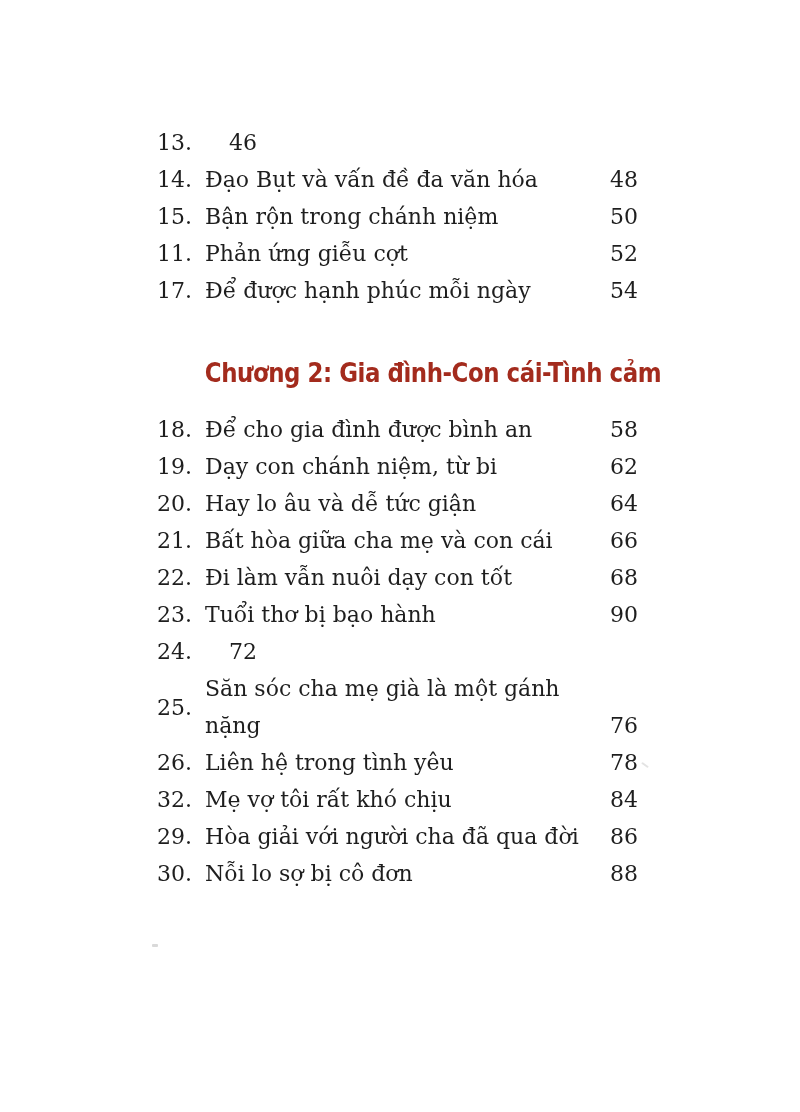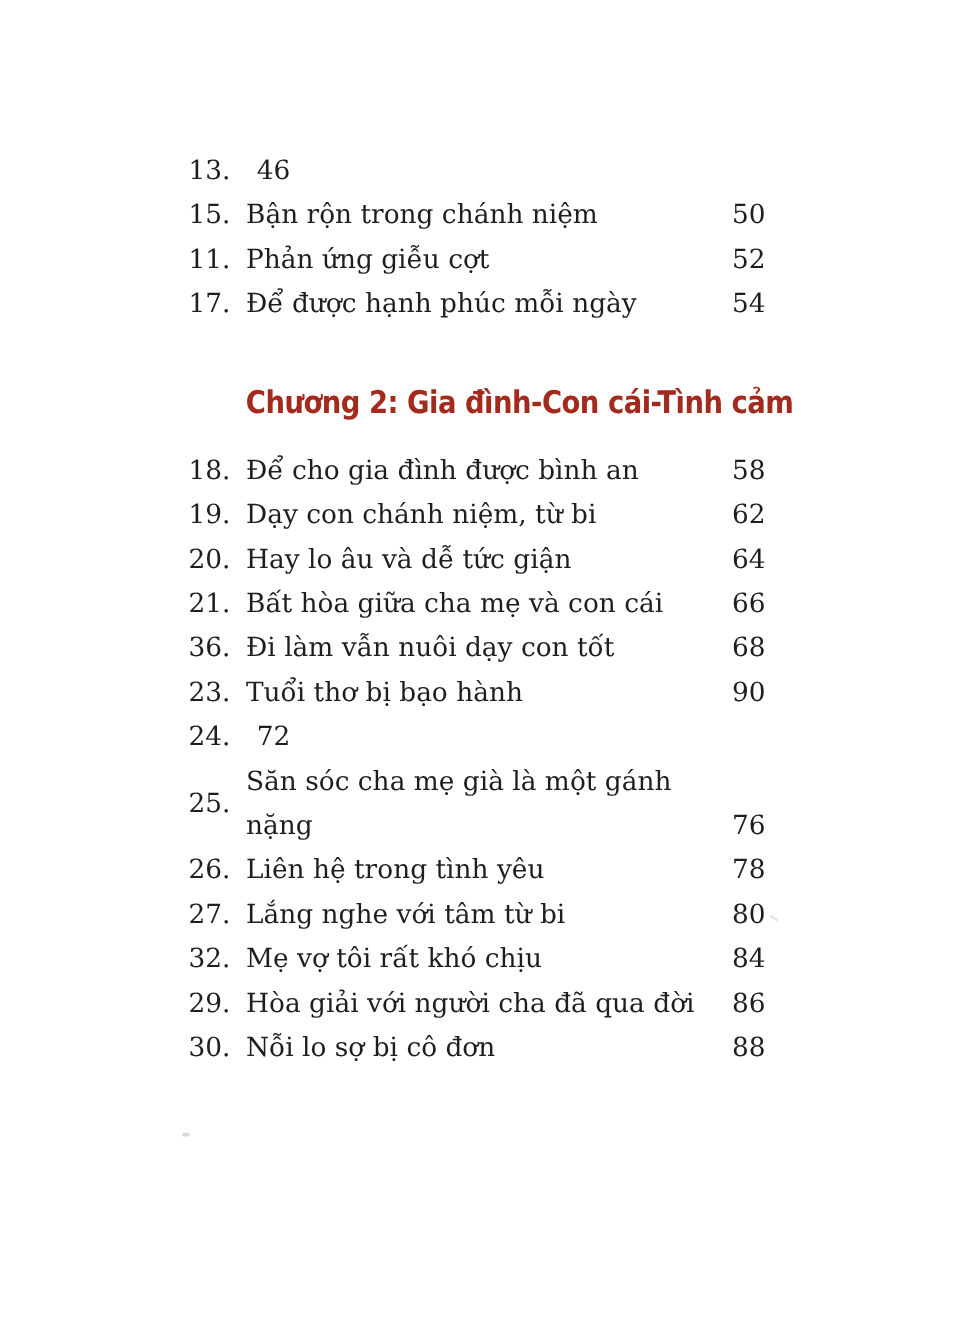--- a/index.html
+++ b/index.html
@@ -30,21 +30,21 @@
   }
   .row .num {
     flex: none;
     width: 48px;
   }
   .row .title {
     flex: 1;
   }
   .row .page {
     flex: none;
-    margin-left: 9px;
+    margin-left: 24px;
     align-self: flex-end;
   }
   .chapter-heading {
     margin: 44px 0 18px 0;
     font-family: "DejaVu Sans", sans-serif;
     font-weight: bold;
     font-size: 26px;
     line-height: 40px;
     text-align: center;
     white-space: nowrap;
@@ -76,20 +76,27 @@
 </head>
 <body style="background: rgb(255, 255, 255); color: rgb(30, 30, 30);">
 
 <div class="toc">
   <div id="toc-list-before">
       <div class="row">
     <span class="num">13.</span>
     <span class="page">46</span>
   </div>
       <div class="row">
+    <span class="num">14.</span>
+    <span class="title">
+          <div>Đạo Bụt và vấn đề đa văn hóa</div>
+        </span>
+    <span class="page">48</span>
+  </div>
+      <div class="row">
     <span class="num">15.</span>
     <span class="title">
           <div>Bận rộn trong chánh niệm</div>
         </span>
     <span class="page">50</span>
   </div>
       <div class="row">
     <span class="num">11.</span>
     <span class="title">
           <div>Phản ứng giễu cợt</div>
@@ -128,21 +135,21 @@
     <span class="page">64</span>
   </div>
       <div class="row">
     <span class="num">21.</span>
     <span class="title">
           <div>Bất hòa giữa cha mẹ và con cái</div>
         </span>
     <span class="page">66</span>
   </div>
       <div class="row">
-    <span class="num">36.</span>
+    <span class="num">22.</span>
     <span class="title">
           <div>Đi làm vẫn nuôi dạy con tốt</div>
         </span>
     <span class="page">68</span>
   </div>
       <div class="row">
     <span class="num">23.</span>
     <span class="title">
           <div>Tuổi thơ bị bạo hành</div>
         </span>
@@ -158,27 +165,20 @@
           <div>Săn sóc cha mẹ già là một gánh nặng</div>
         </span>
     <span class="page">76</span>
   </div>
       <div class="row">
     <span class="num">26.</span>
     <span class="title">
           <div>Liên hệ trong tình yêu</div>
         </span>
     <span class="page">78</span>
-  </div>
-      <div class="row">
-    <span class="num">27.</span>
-    <span class="title">
-          <div>Lắng nghe với tâm từ bi</div>
-        </span>
-    <span class="page">80</span>
   </div>
       <div class="row">
     <span class="num">32.</span>
     <span class="title">
           <div>Mẹ vợ tôi rất khó chịu</div>
         </span>
     <span class="page">84</span>
   </div>
       <div class="row">
     <span class="num">29.</span>

